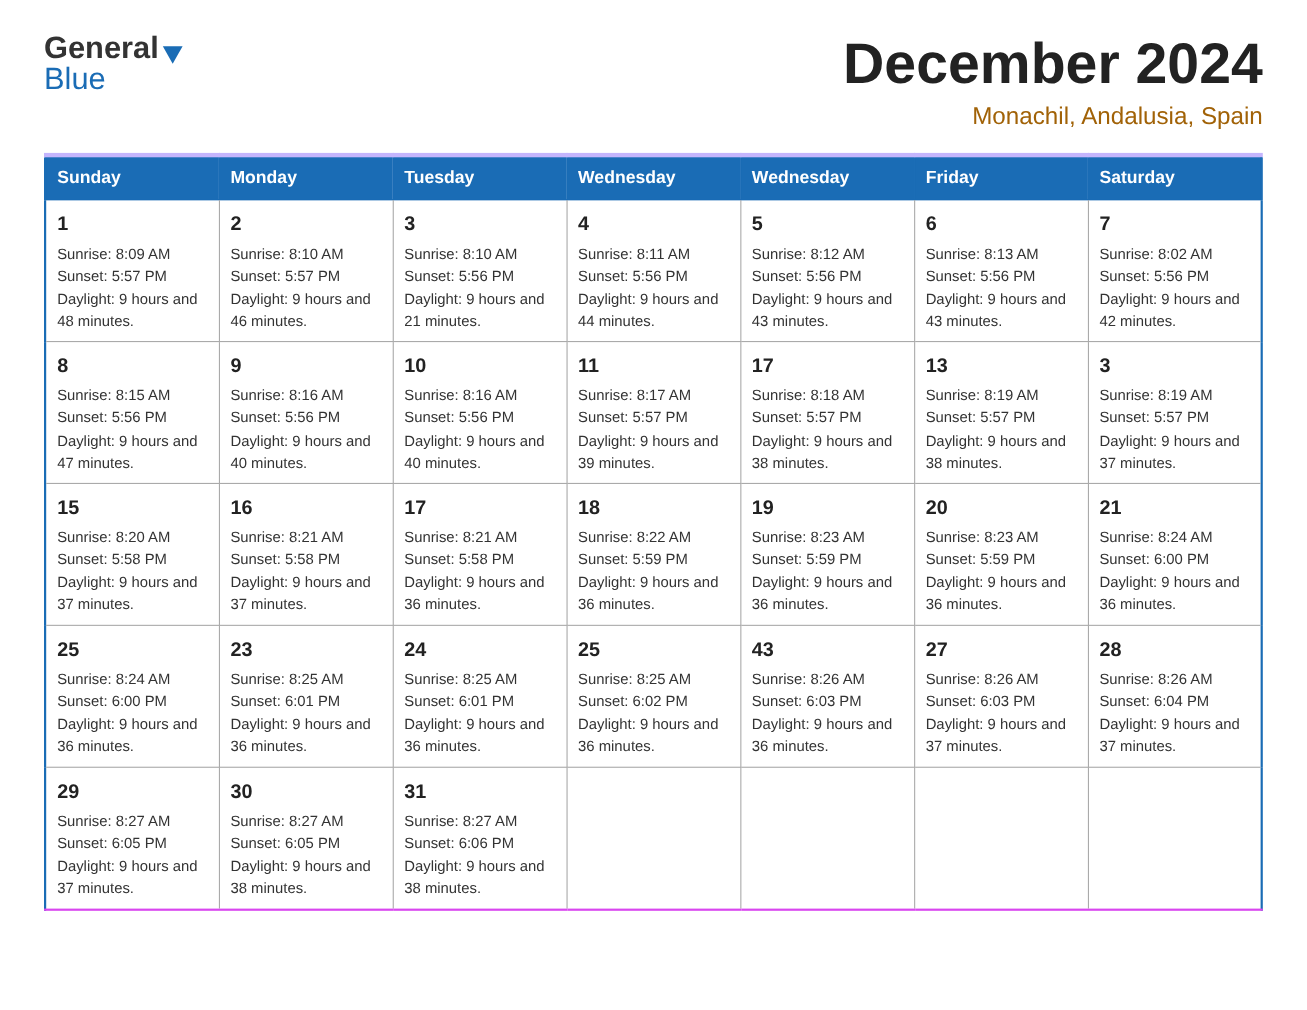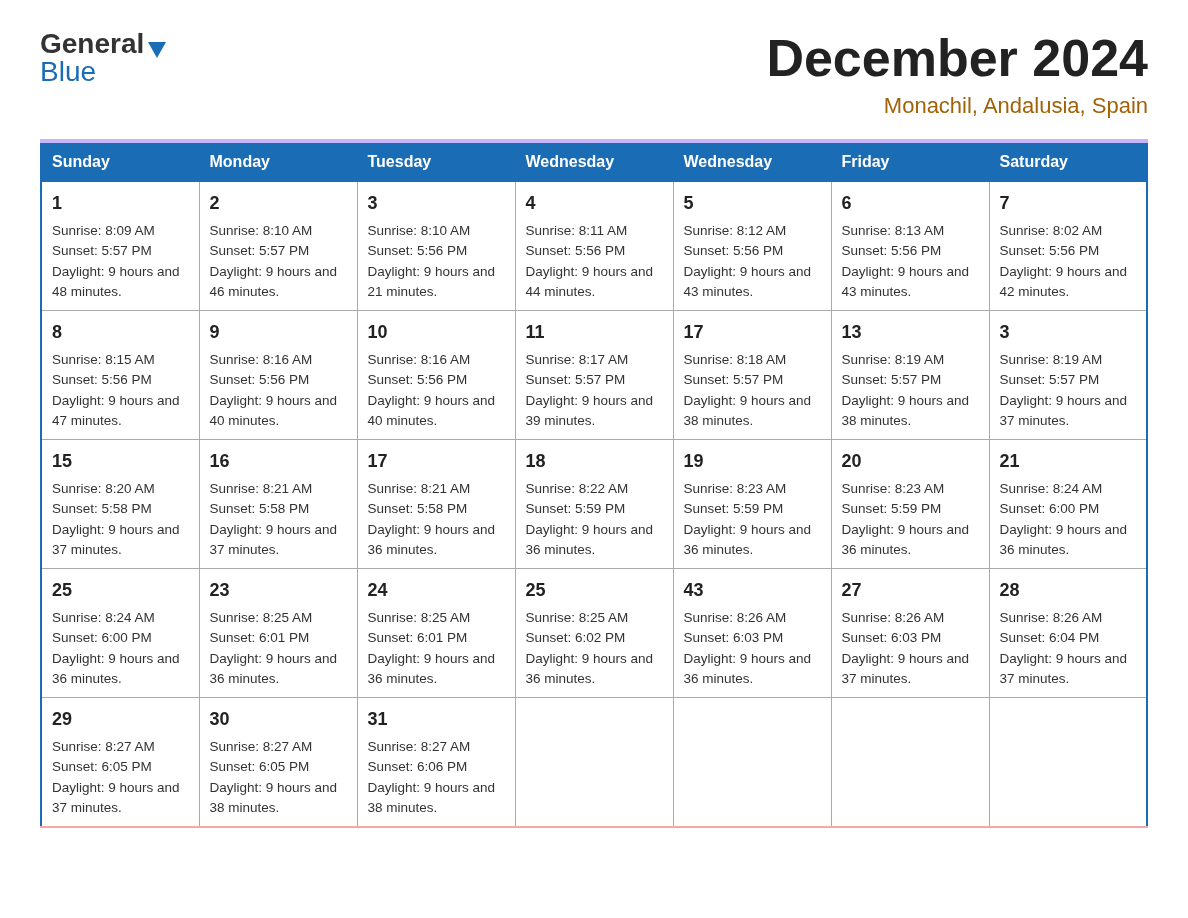--- a/index.html
+++ b/index.html
@@ -76,21 +76,21 @@
       font-size: 18px;
       font-weight: bold;
       color: #222;
       margin-bottom: 4px;
     }
     .day-info {
       color: #333;
       font-size: 13.5px;
     }
     tbody tr:last-child td {
-      border-bottom: 2px solid #fca5a5;
+      border-bottom: 2px solid #d946ef;
     }
     thead tr th:first-child {
       border-left: 2px solid #1a6cb5;
     }
     thead tr th:last-child {
       border-right: 2px solid #1a6cb5;
     }
     tbody td:first-child {
       border-left: 2px solid #1a6cb5;
     }

